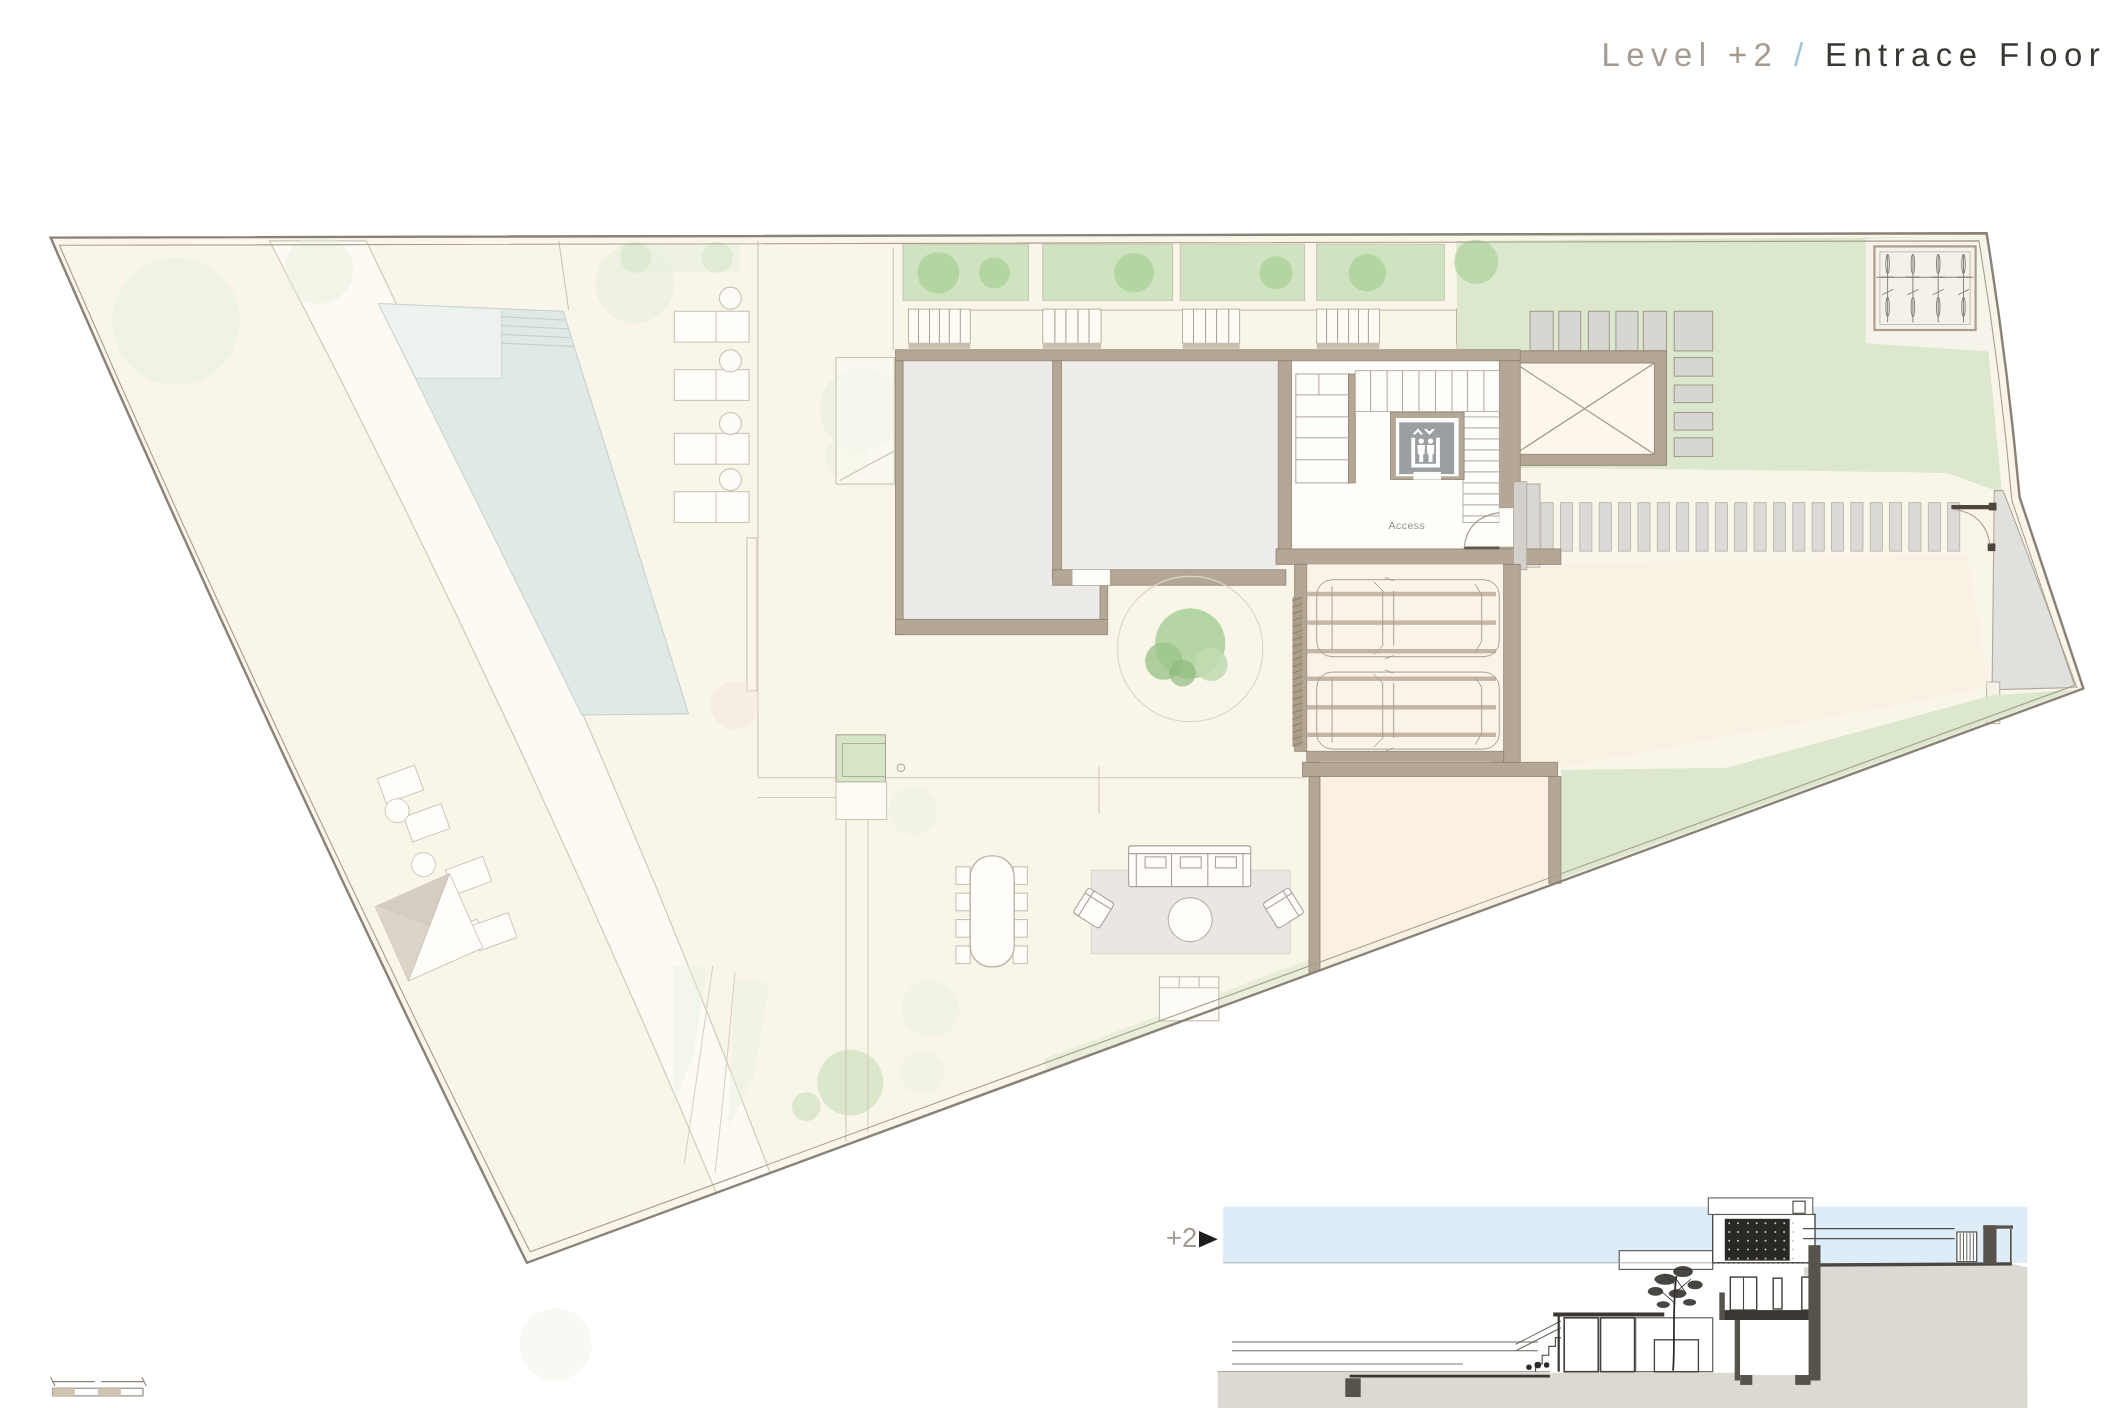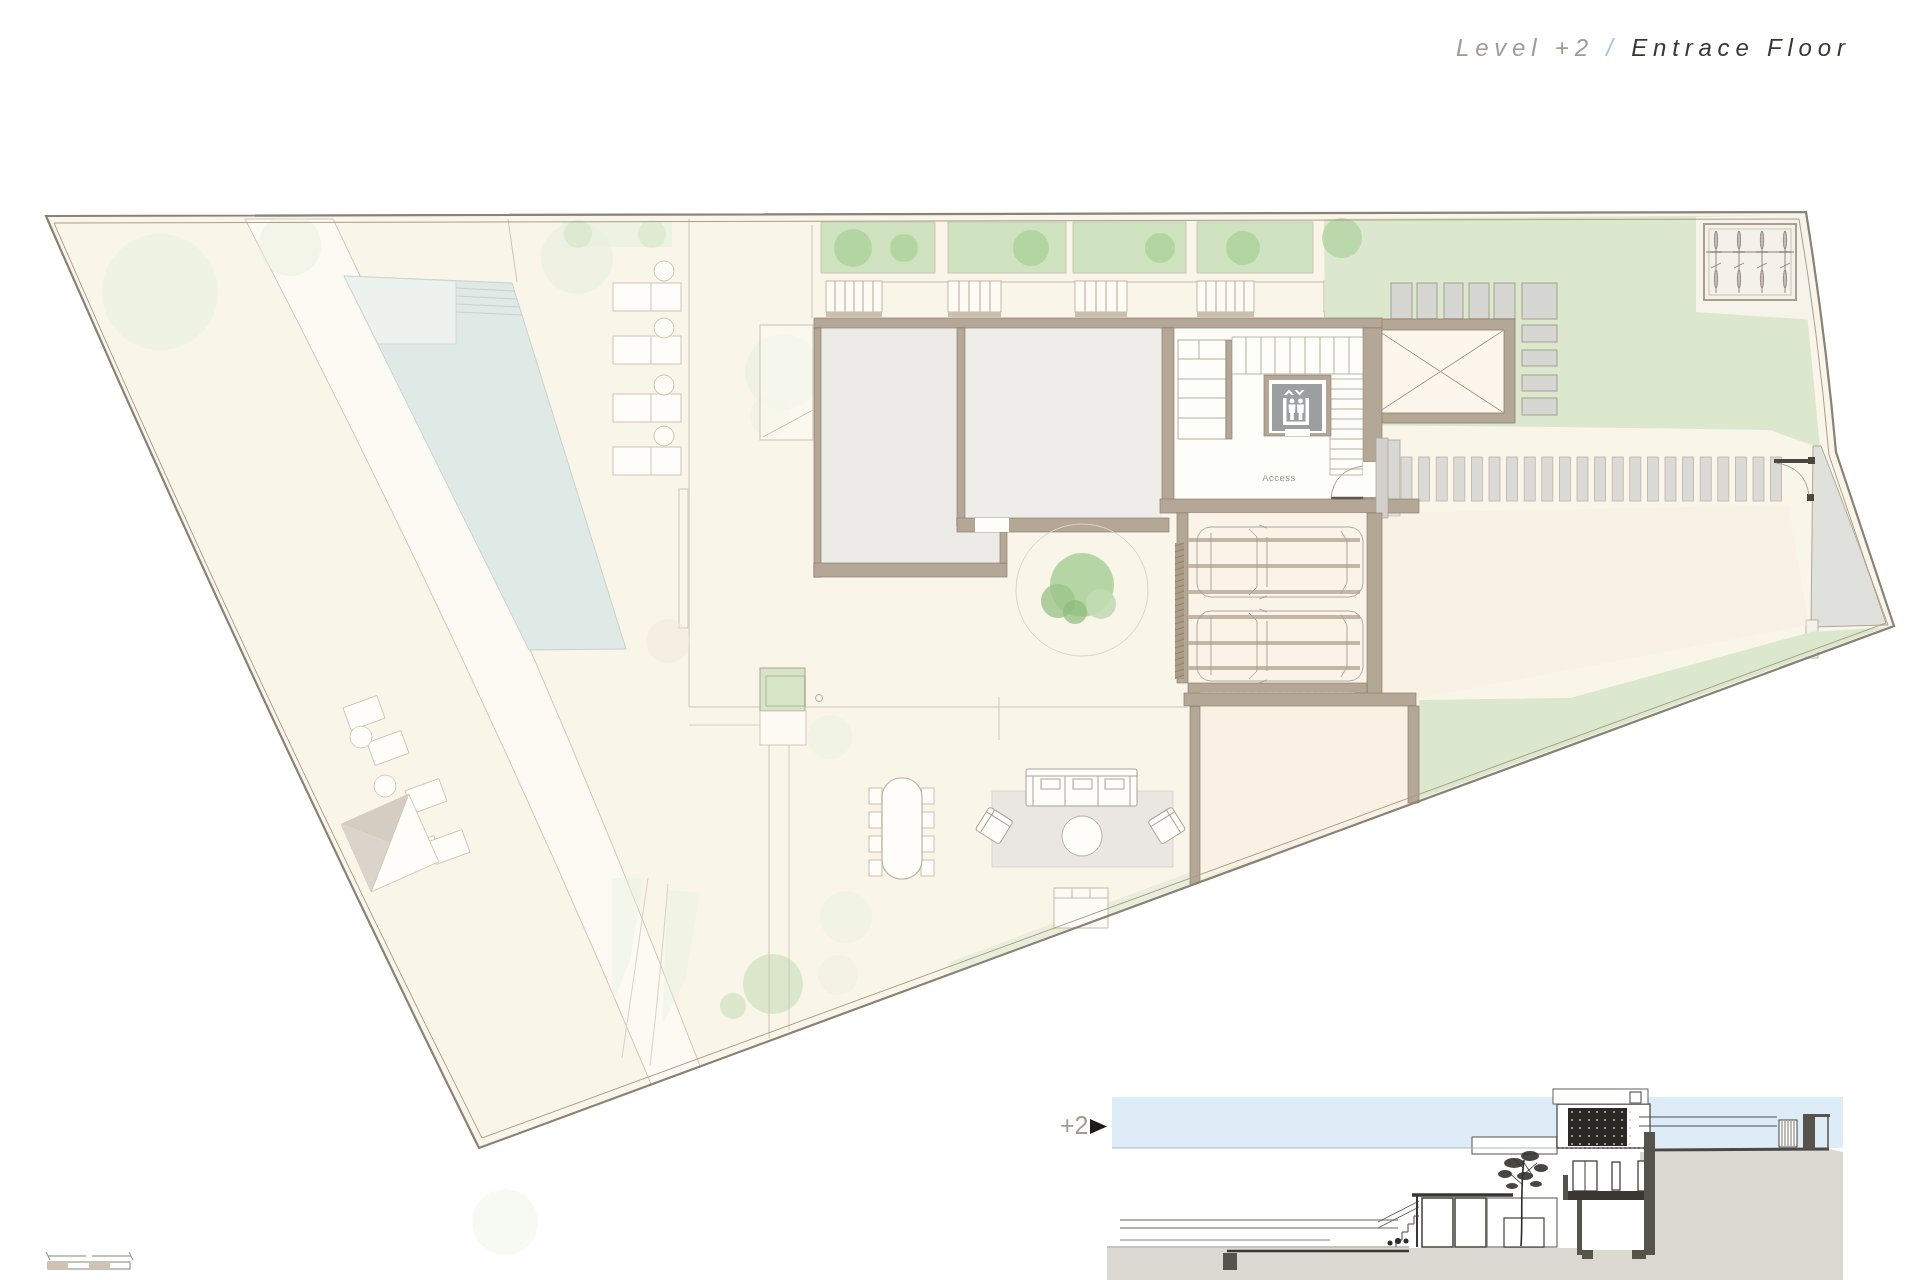--- a/index.html
+++ b/index.html
@@ -1,15 +1,15 @@
 <!DOCTYPE html>
 <html><head><meta charset="utf-8">
 <style>
 html,body{margin:0;padding:0;background:#ffffff;width:1920px;height:1280px;overflow:hidden;}
-.title{position:absolute;top:34px;left:1456px;font-family:"Liberation Sans",sans-serif;font-size:24px;letter-spacing:5.8px;white-space:nowrap;font-style:italic;}
+.title{position:absolute;top:34px;left:1456px;font-family:"Liberation Sans",sans-serif;font-size:30px;letter-spacing:5.8px;white-space:nowrap;}
 </style></head>
 <body>
 <svg width="1920" height="1280" viewBox="0 0 1920 1280" style="position:absolute;top:0;left:0">
 
 <path d="M46,216 L1806,212 Q1825,330 1836,452 L1894,626 L479,1148 Q248,680 46,216 Z" fill="#f9f5e9"></path>
 
 <path d="M245,219 Q469,650 651,1084 L700,1066 Q537,641 333,219 Z" fill="#fcfaf2" stroke="#cdc5b8" stroke-width="1"></path>
 
 <circle cx="160" cy="292" r="58" fill="#e7f0de" opacity="0.55"></circle>
 

